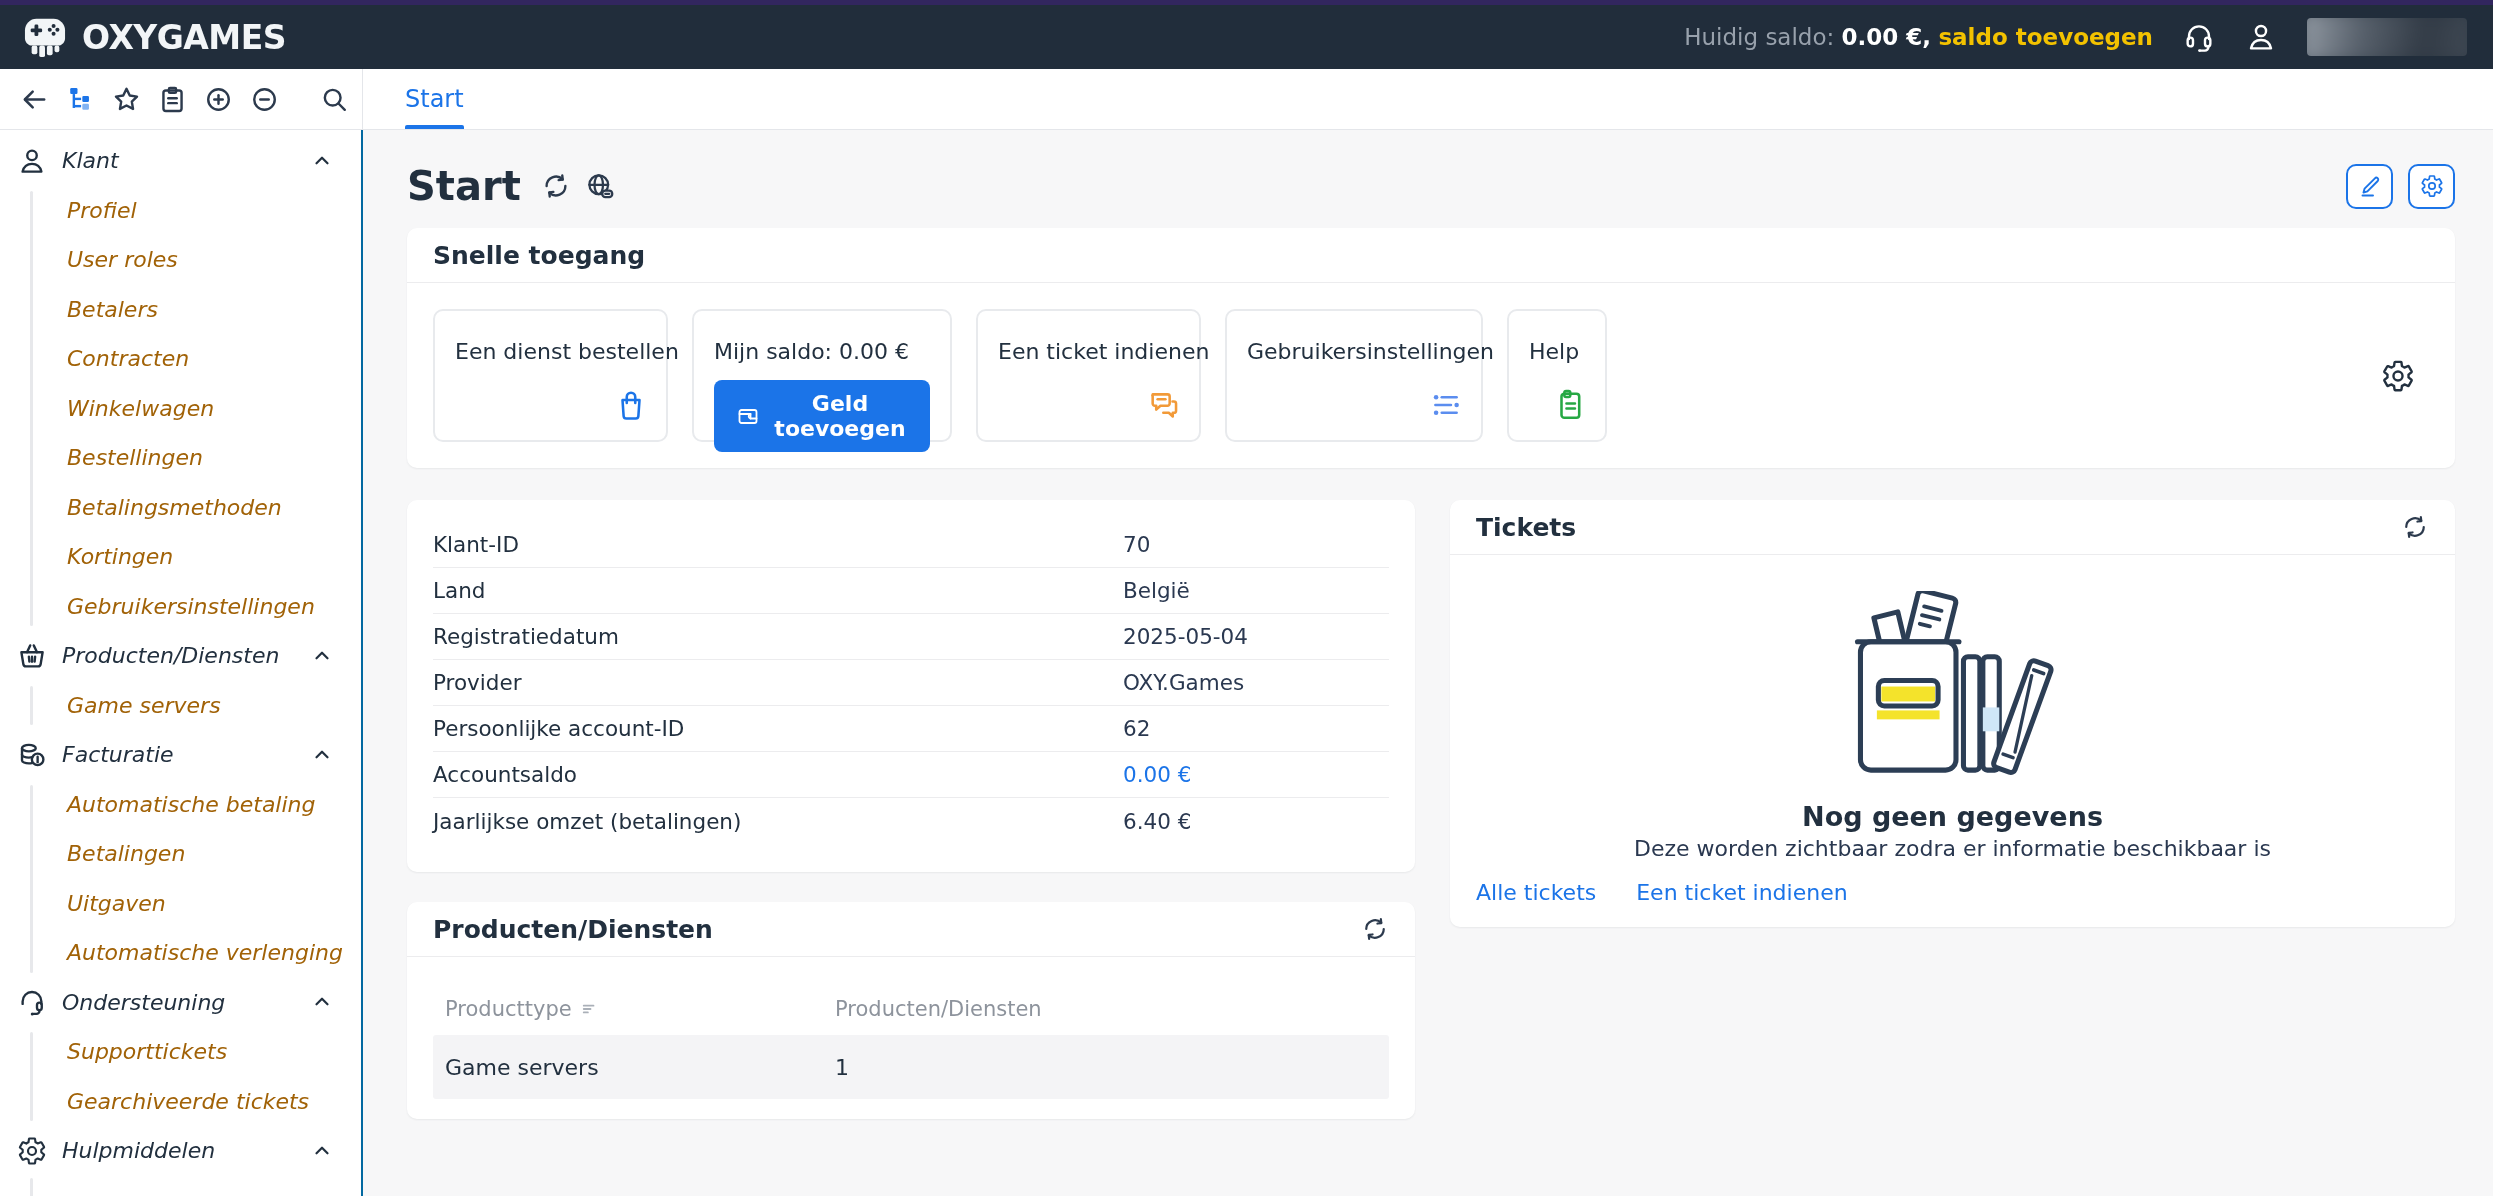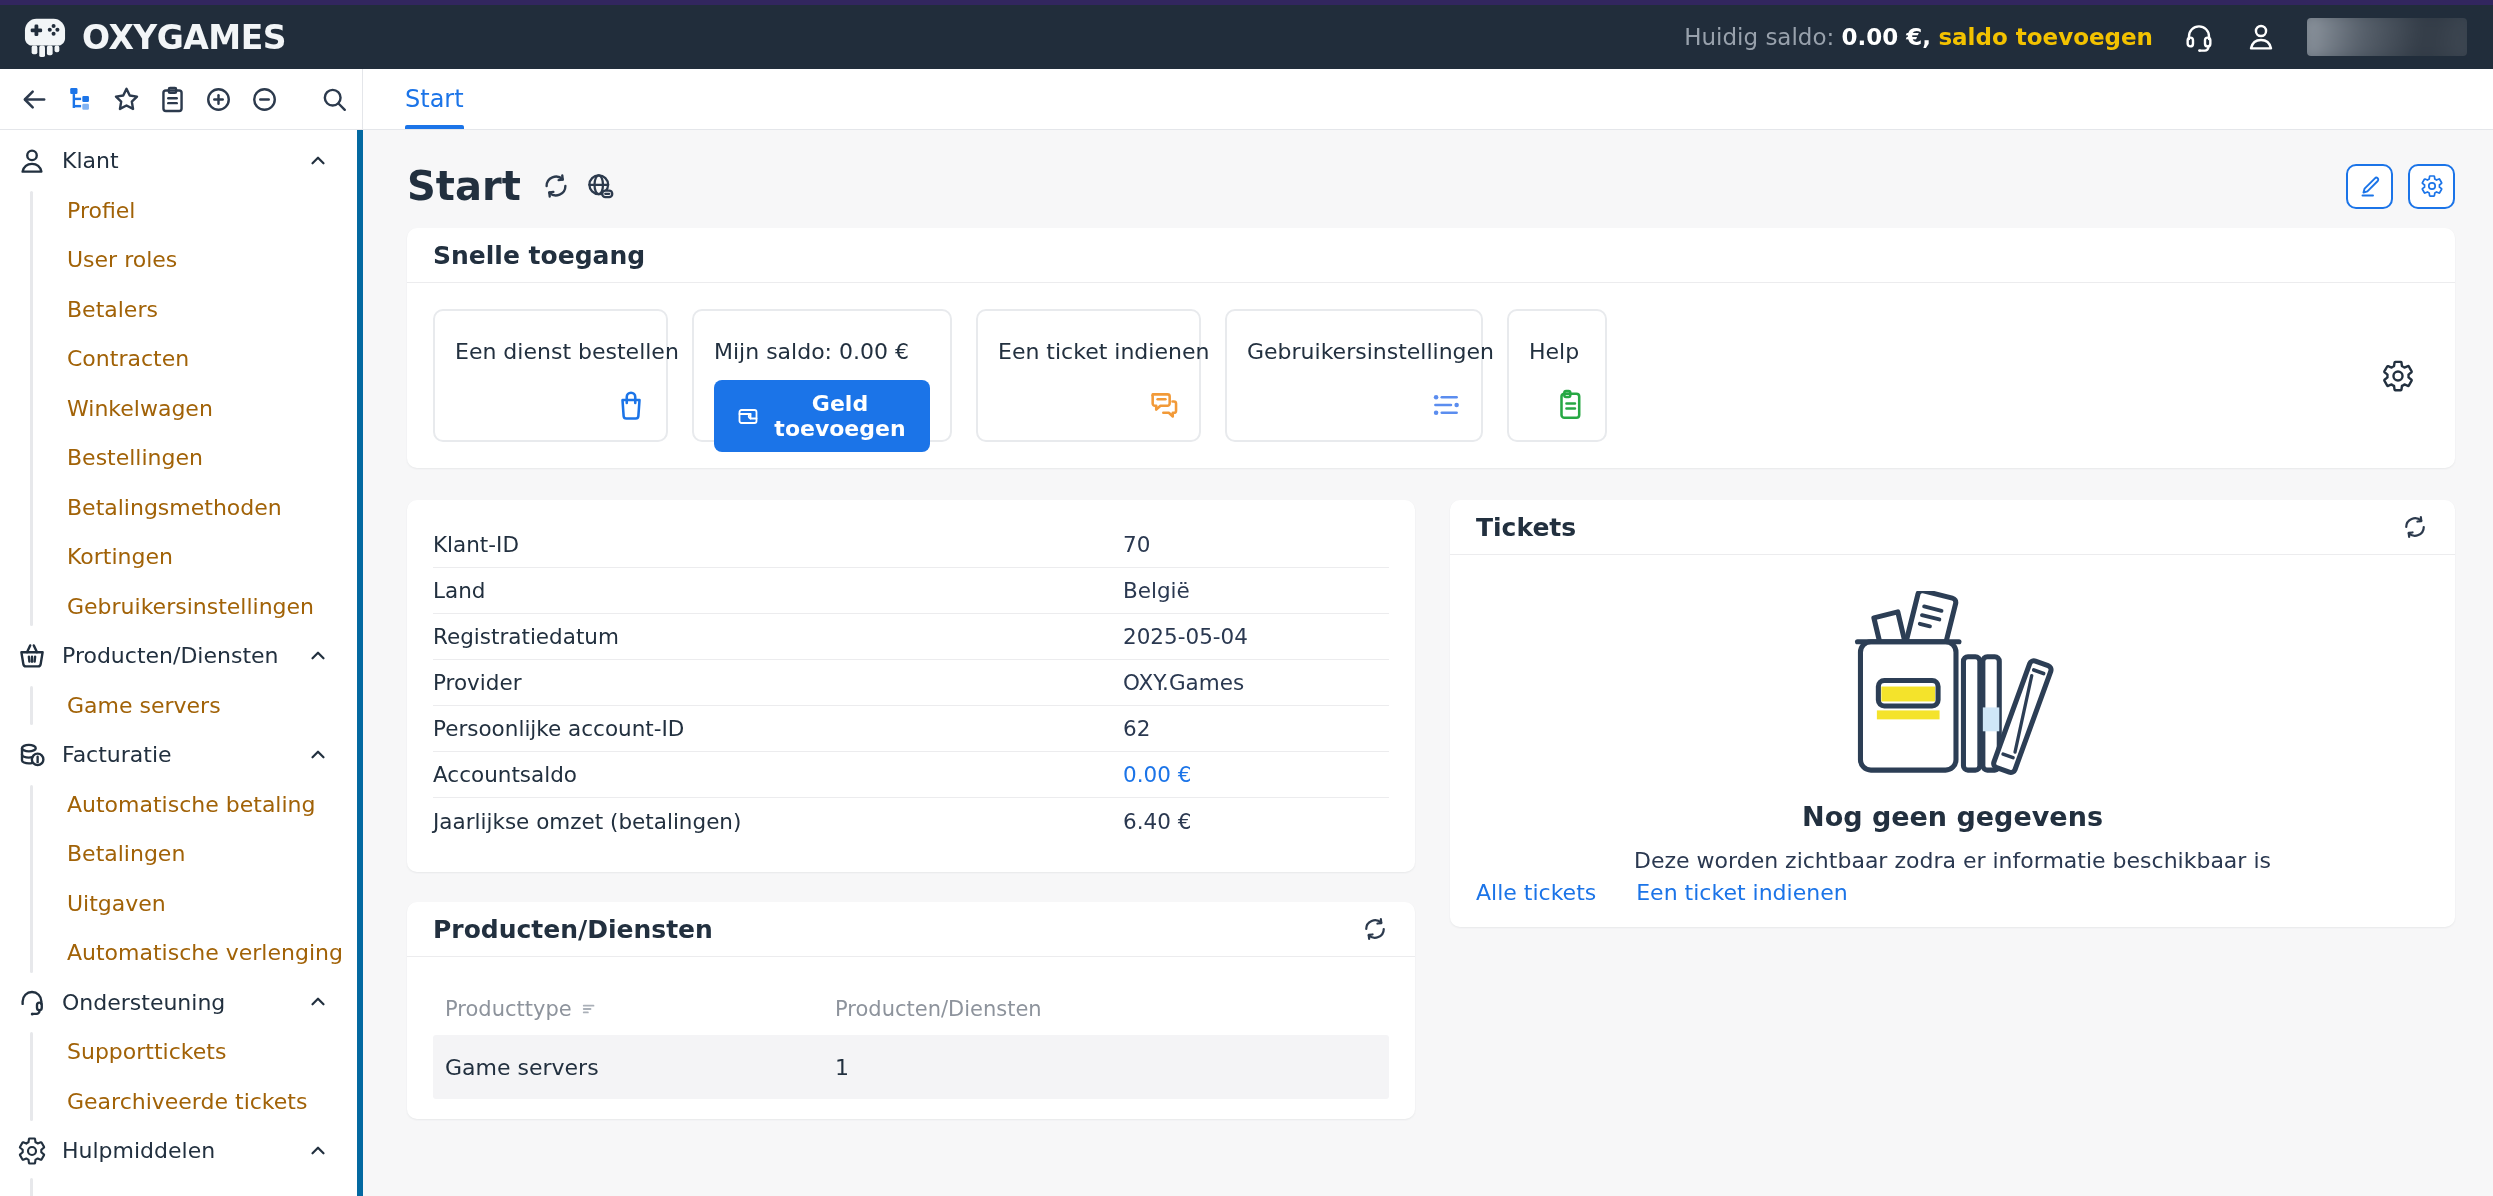--- a/index.html
+++ b/index.html
@@ -28,21 +28,21 @@
   .toolbar-left { width:363px; flex:0 0 363px; border-right:1px solid #e4e6ea; display:flex; align-items:center; padding-left:20px; gap:17px; }
   .tb-icon { width:29px; height:29px; color:#2c3a4d; cursor:pointer; }
   .tb-icon.blue { color:#1b74e8; }
   .tb-icon.push { margin-left:24px; }
   .tab-area { display:flex; align-items:stretch; padding-left:42px; }
   .tab { position:relative; display:flex; align-items:center; font-size:24px; color:#1b74e8; cursor:pointer; }
   .tab::after { content:''; position:absolute; left:0; right:0; bottom:0; height:4px; background:#1b74e8; border-radius:2px 2px 0 0; }
 
   
   .shell { display:flex; height:1066px; }
-  .sidebar { width:363px; flex:0 0 363px; background:#fff; border-right:6px solid #0369a1; padding-top:6px; overflow:hidden; }
+  .sidebar { width:363px; flex:0 0 363px; background:#fff; border-right:2px solid #0369a1; padding-top:6px; overflow:hidden;font-style:italic; }
   .nav-sec { height:49.5px; display:flex; align-items:center; padding:0 28px 0 17px; font-size:22px; font-weight:500; color:#22303f; cursor:pointer; }
   .nav-sec .sec-icon { width:30px; height:30px; margin-right:15px; color:#22303f; flex:0 0 30px; }
   .chev { margin-left:auto; width:22px; height:22px; color:#22303f; }
   .sub { position:relative; }
   .sub::before { content:''; position:absolute; left:30px; top:5px; bottom:5px; width:3px; background:#e7e8eb; border-radius:2px; }
   .sub-item { height:49.5px; display:flex; align-items:center; padding-left:67px; font-size:22px; color:#a16207; cursor:pointer; }
   .sub.stub { height:24px; }
   .sub.stub::before { top:2px; bottom:0; }
 
   
@@ -81,21 +81,21 @@
   .irow:last-child { border-bottom:none; }
   .ilabel { width:690px; flex:0 0 690px; font-weight:500; color:#22303f; }
   .ivalue { color:#2a3850; }
   .ivalue.link { color:#1b74e8; cursor:pointer; }
 
   
   .tickets-card { height:427px; display:flex; flex-direction:column; }
   .tickets-body { flex:1; display:flex; flex-direction:column; align-items:center; padding:26px 26px 22px; }
   .empty-illustration { margin-top:10px; }
   .empty-title { font-size:27px; font-weight:700; color:#22303f; margin-top:10px; }
-  .empty-sub { font-size:22px; color:#2a3850; margin-top:16px; }
+  .empty-sub { font-size:22px; color:#2a3850; margin-top:4px; }
   .tickets-links { margin-top:auto; align-self:flex-start; display:flex; gap:40px; font-size:22px; }
   .tickets-links a { color:#1b74e8; text-decoration:none; font-weight:500; cursor:pointer; }
 
   
   .products-card { margin-top:30px; }
   .products-body { padding:26px 26px 20px; }
   .ptable-head { display:flex; align-items:center; height:52px; padding:0 12px; color:#8d939c; font-size:21px; }
   .pcol1 { width:390px; flex:0 0 390px; display:flex; align-items:center; gap:8px; }
   .sort-icon { width:18px; height:18px; color:#aab0b8; }
   .prow { display:flex; align-items:center; height:64px; padding:0 12px; background:#f4f4f6; border-radius:3px; font-size:22px; color:#22303f; }

